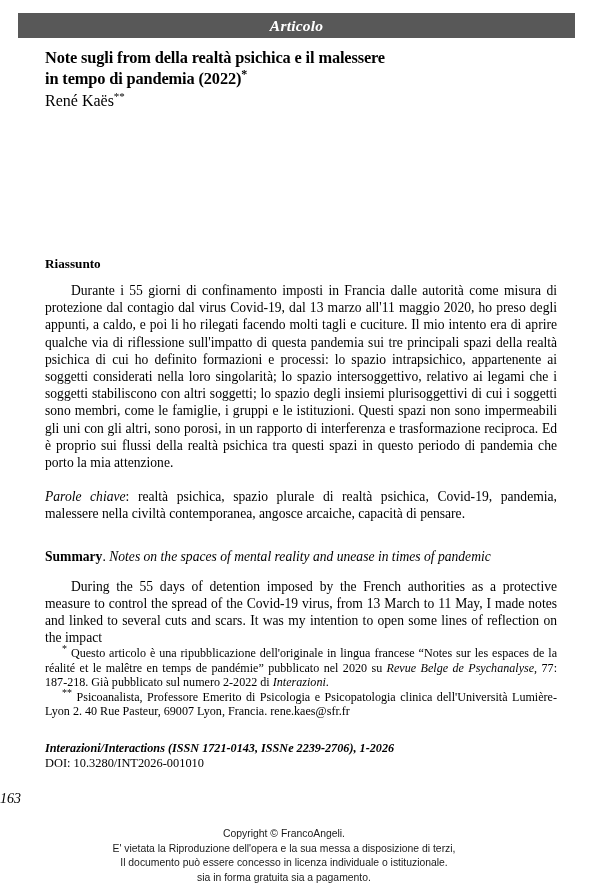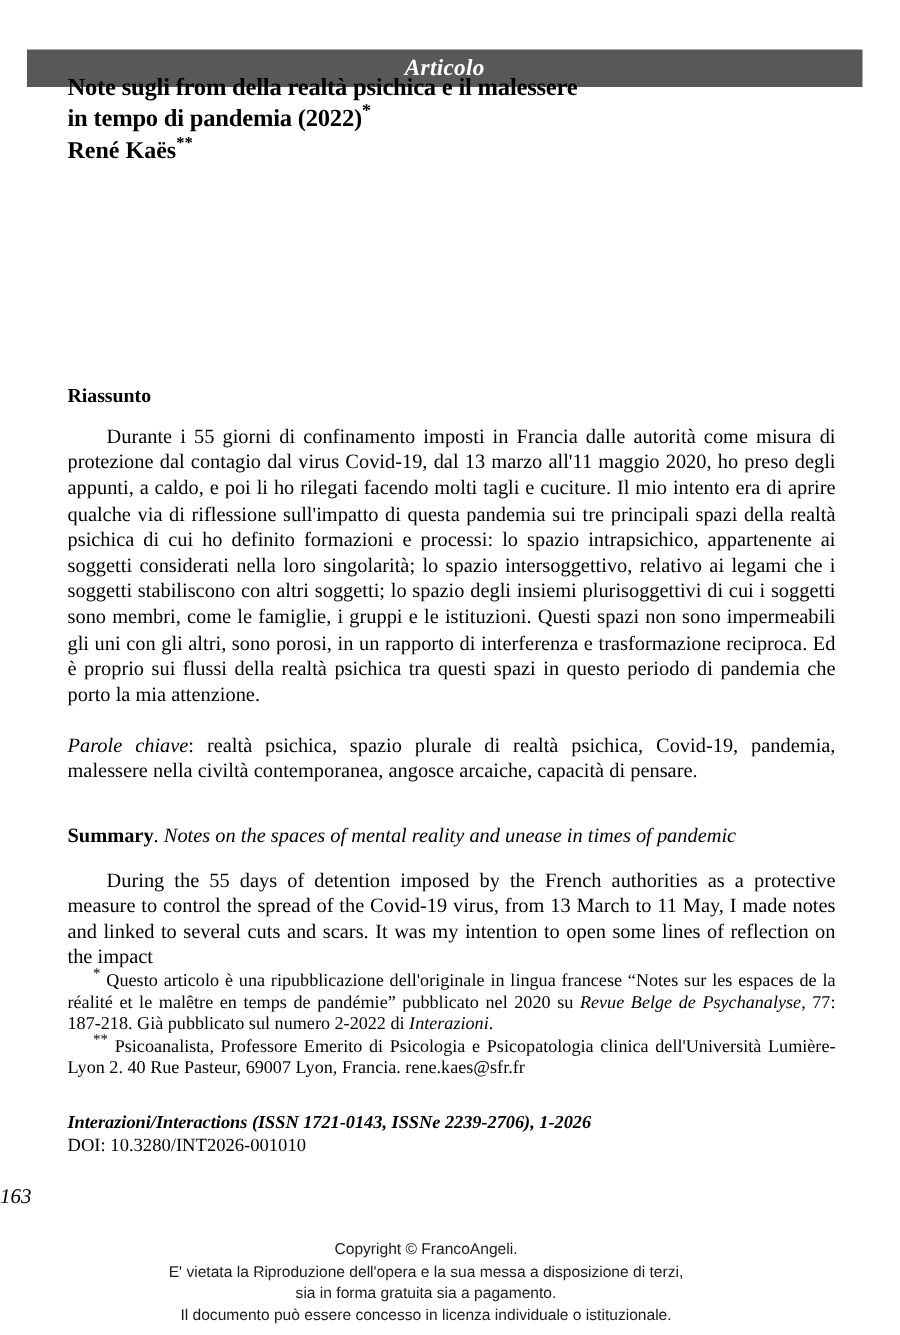--- a/index.html
+++ b/index.html
@@ -27,21 +27,20 @@
   .head-bar {
     position: absolute;
     left: 18px;
     top: 13px;
     width: 557px;
     height: 25px;
     background: #585858;
     display: flex;
     align-items: center;
     justify-content: center;
-    margin-top: 20px;
   }
   .head-bar-label {
     color: #ffffff;
     font-style: italic;
     font-weight: bold;
     font-size: 15.5px;
     letter-spacing: 0.2px;
     font-family: "Liberation Serif", "DejaVu Serif", serif;
   }
 
@@ -61,21 +60,21 @@
   }
   .article-title .fn-mark {
     font-size: 12px;
     vertical-align: super;
     line-height: 0;
   }
   .article-author {
     font-size: 16px;
     line-height: 20px;
     margin: 2px 0 0 0;
-    font-weight: bold;
+    font-weight: normal;
   }
   .article-author .fn-mark {
     font-size: 11px;
     vertical-align: super;
     line-height: 0;
   }
 
   
   .abstract-area {
     position: absolute;
@@ -238,17 +237,17 @@
   <div class="citation">
     <p class="citation-line"><span class="citation-journal">Interazioni/Interactions (ISSN 1721-0143, ISSNe 2239-2706), 1-2026</span></p>
     <p class="citation-doi">DOI: 10.3280/INT2026-001010</p>
   </div>
 
   <div class="folio">163</div>
 
   <div class="copyright">
     <div>Copyright © FrancoAngeli.</div>
     <div>E' vietata la Riproduzione dell'opera e la sua messa a disposizione di terzi,</div>
+    <div>Il documento può essere concesso in licenza individuale o istituzionale.</div>
     <div>sia in forma gratuita sia a pagamento.</div>
-    <div>Il documento può essere concesso in licenza individuale o istituzionale.</div>
   </div>
 
 </div>
 
 </body></html>

